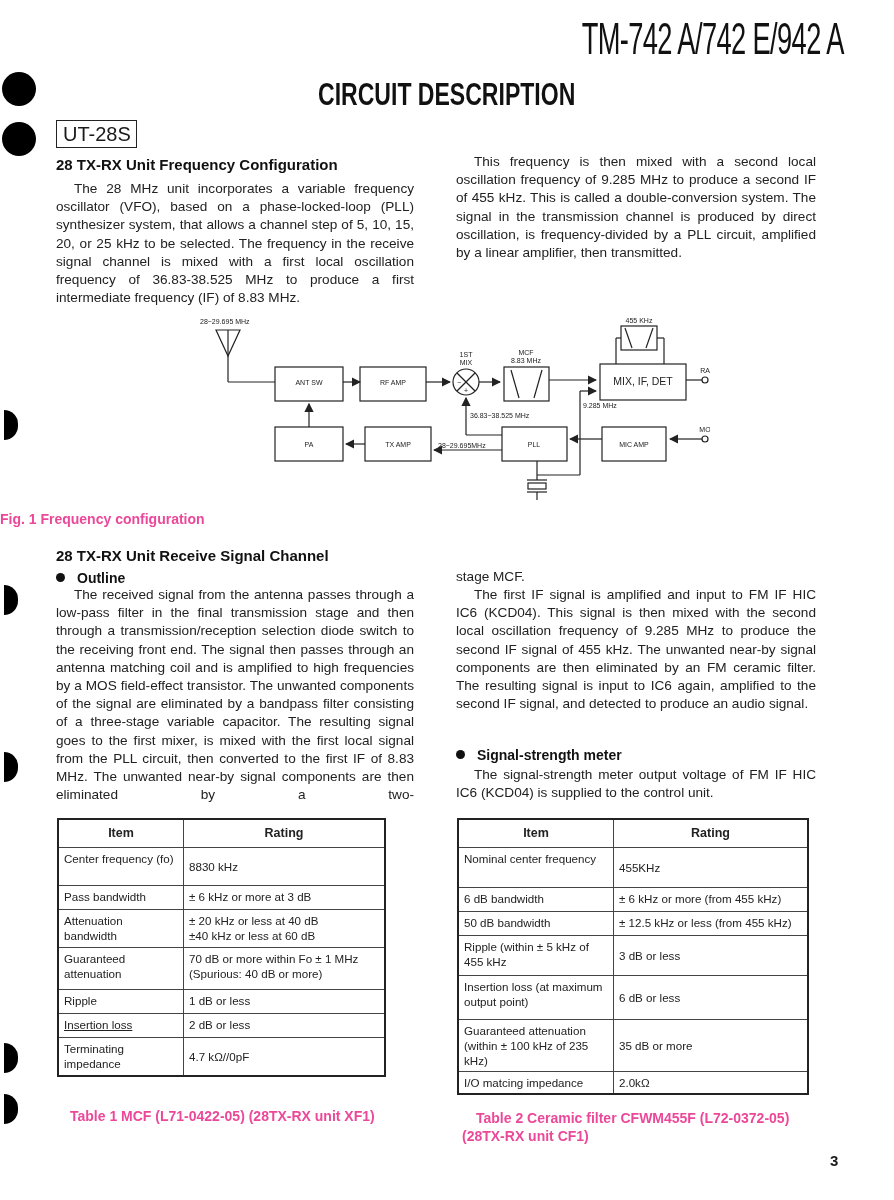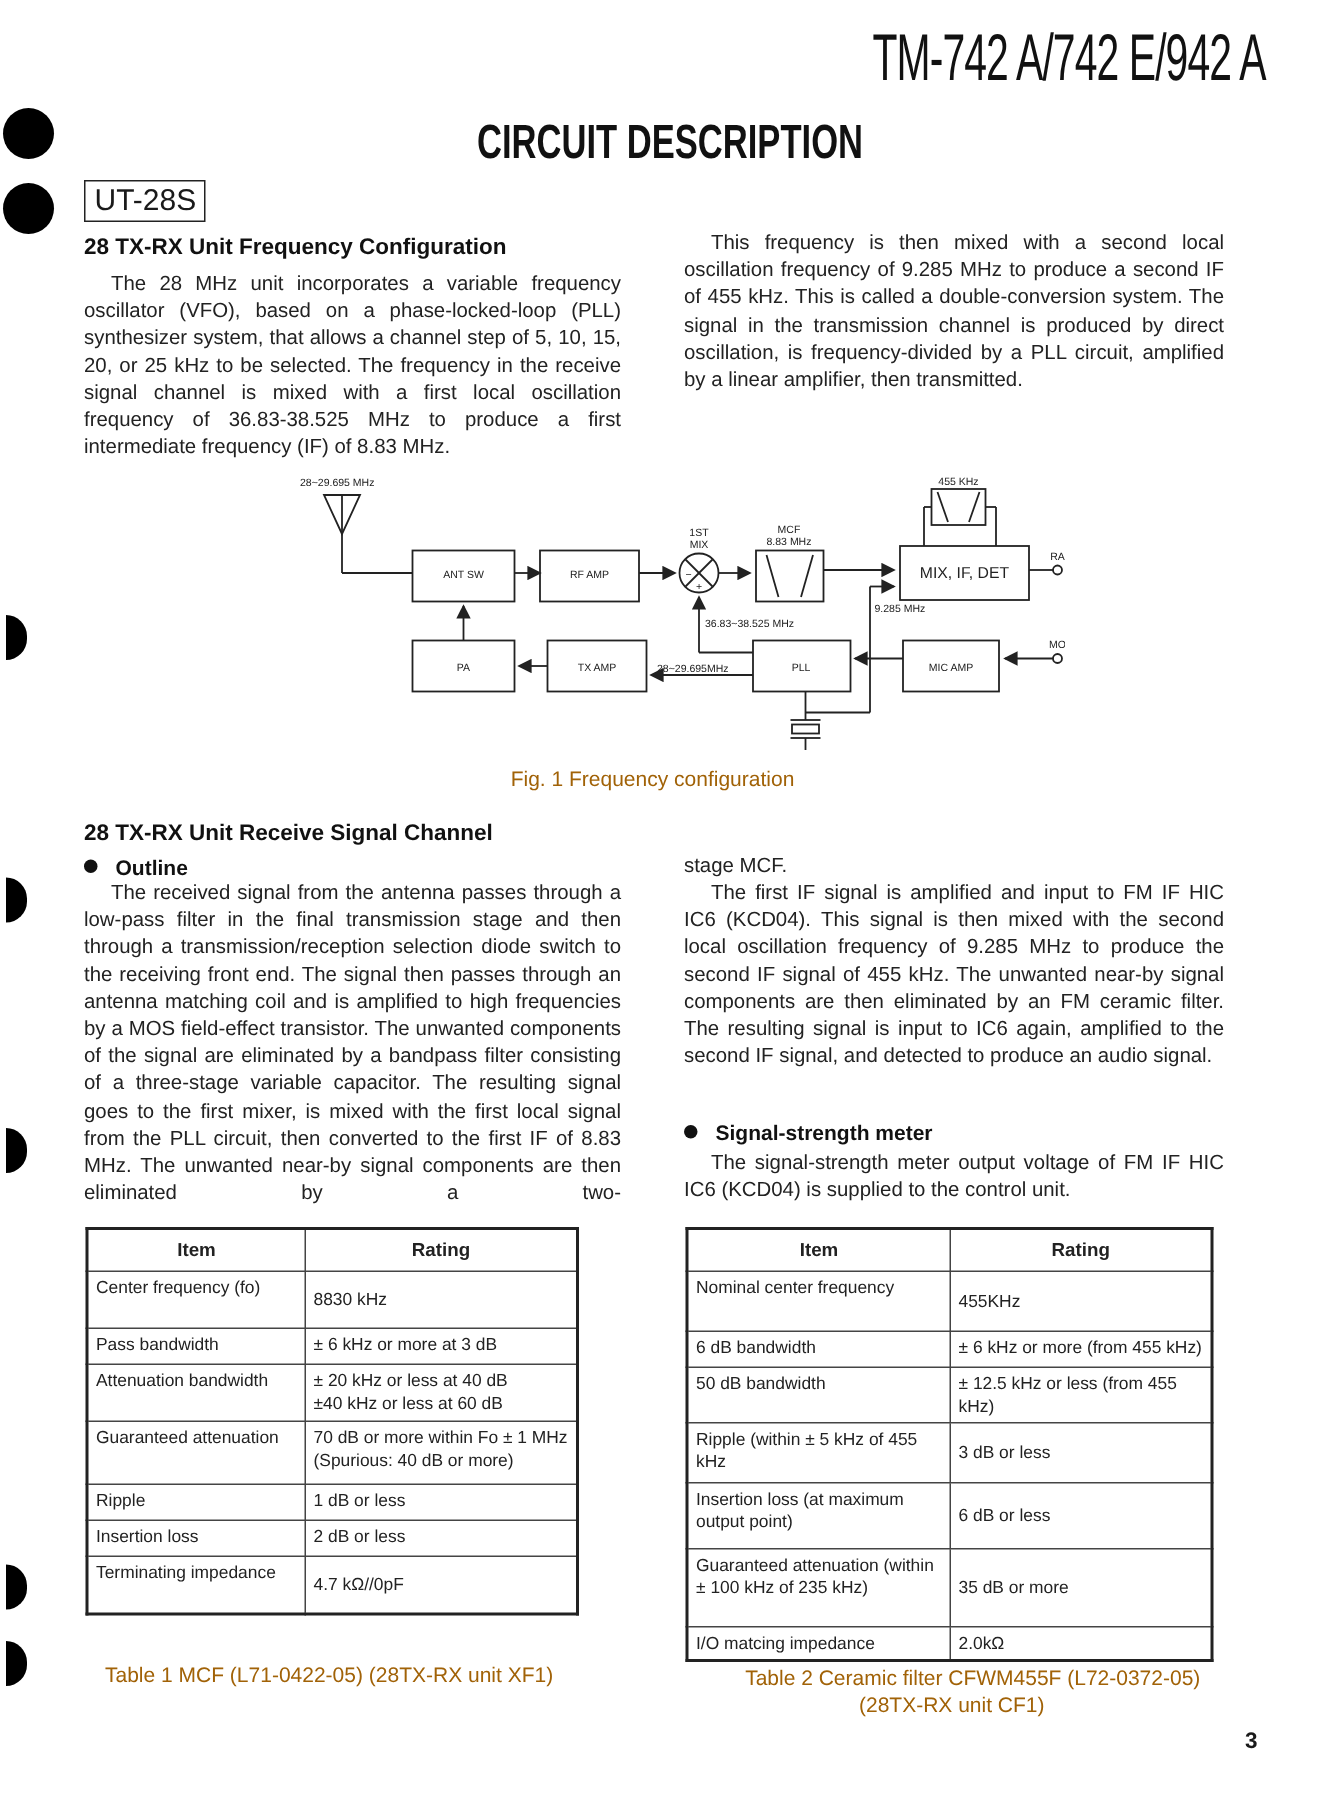--- a/index.html
+++ b/index.html
@@ -32,25 +32,25 @@
   .h2 { position: absolute; font-size: 15px; font-weight: bold; color: #111; white-space: nowrap; }
   .h3 { position: absolute; font-size: 14px; font-weight: bold; color: #111; white-space: nowrap; }
   .h3 .dot { display: inline-block; width: 9px; height: 9px; background: #111; border-radius: 50%; margin-right: 12px; vertical-align: 1px; }
 
   .para {
     position: absolute; font-size: 13.6px; line-height: 18.2px; color: #222;
     text-align: justify; text-indent: 18px; margin: 0;
   }
   .para.noindent { text-indent: 0; }
 
-  .caption { position: absolute; font-weight: normal; font-size: 14px; color: #a16207; text-align: center; white-space: nowrap; }
+  .caption { position: absolute; font-weight: bold; font-size: 14px; color: #ec4899; text-align: left; white-space: nowrap; }
 
   table.spec { position: absolute; border-collapse: collapse; border: 2px solid #222; font-size: 11.6px; color: #222; }
   table.spec th, table.spec td { border: 1px solid #444; padding: 3px 5px; vertical-align: top; line-height: 15px; }
-  table.spec th { font-weight: bold; text-align: center; font-size: 12.5px; padding: 6px 17px; }
+  table.spec th { font-weight: bold; text-align: center; font-size: 12.5px; padding: 6px 7px; }
   table.spec td.mid { vertical-align: middle; }
 
   svg text { font-family: "Liberation Sans", sans-serif; fill: #222; }
   .page-num { position: absolute; left: 830px; top: 1152px; font-size: 15px; font-weight: bold; }
 </style>
 </head>
 <body>
 
 <div class="hole" style="top:72px;"></div>
 <div class="hole" style="top:122px;"></div>
@@ -193,21 +193,21 @@
       <tr style="height: 42px;">
         <td style="white-space: pre-line;">Guaranteed attenuation</td>
         <td style="white-space: pre-line;">70 dB or more within Fo ± 1 MHz
 (Spurious: 40 dB or more)</td>
       </tr>
       <tr style="height: 24px;">
         <td style="white-space: pre-line;">Ripple</td>
         <td style="white-space: pre-line;">1 dB or less</td>
       </tr>
       <tr style="height: 24px;">
-        <td style="white-space: pre-line;">Insertion loss</td>
+        <td style="white-space: pre-line; text-decoration: underline;">Insertion loss</td>
         <td style="white-space: pre-line;">2 dB or less</td>
       </tr>
       <tr style="height: 38px; padding-left: 28px;">
         <td style="white-space: pre-line;">Terminating impedance</td>
         <td class="mid" style="white-space: pre-line;">4.7 kΩ//0pF</td>
       </tr>
     </tbody>
 </table>
 <div class="caption" style="left:70px; top:1108px;">Table 1  MCF (L71-0422-05) (28TX-RX unit XF1)</div>
 

